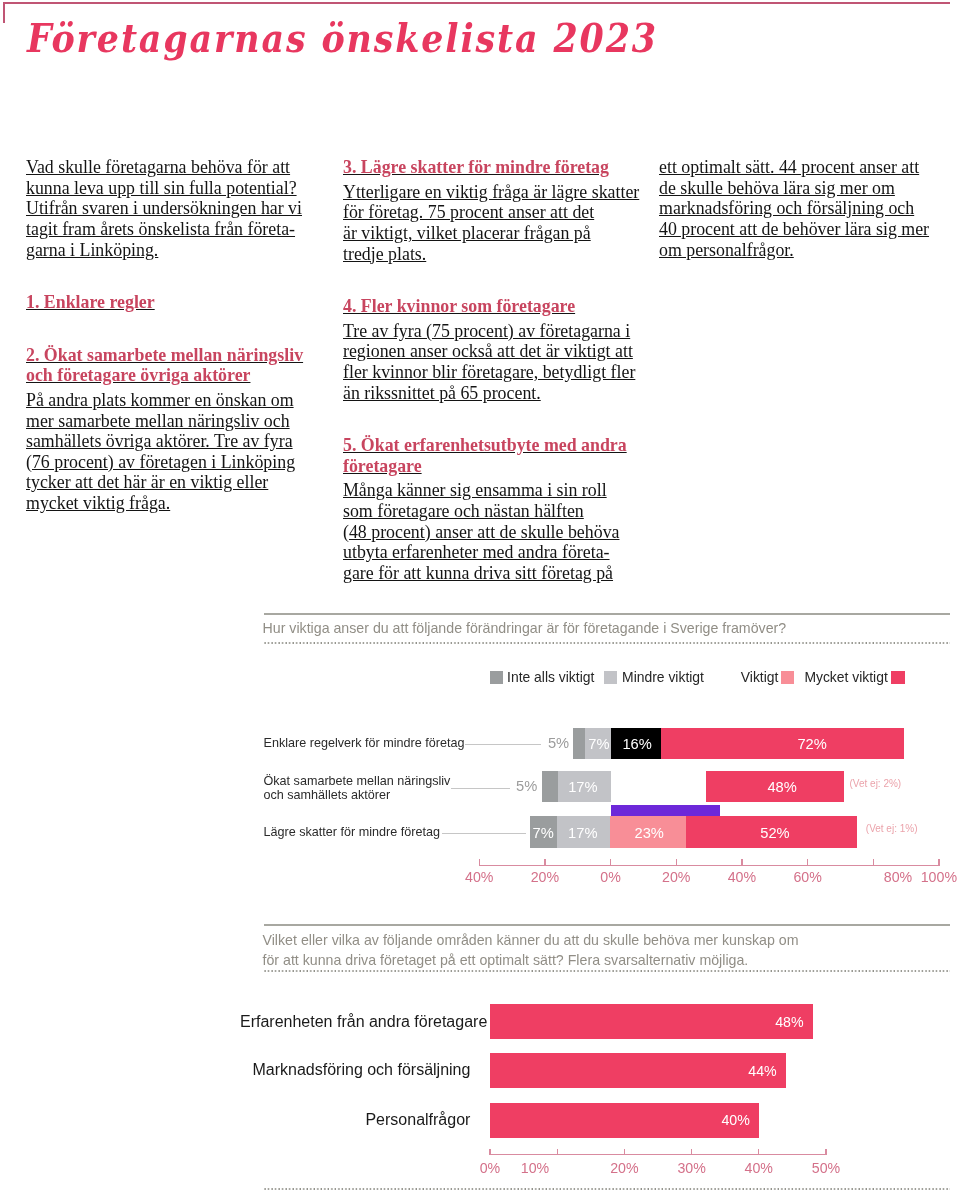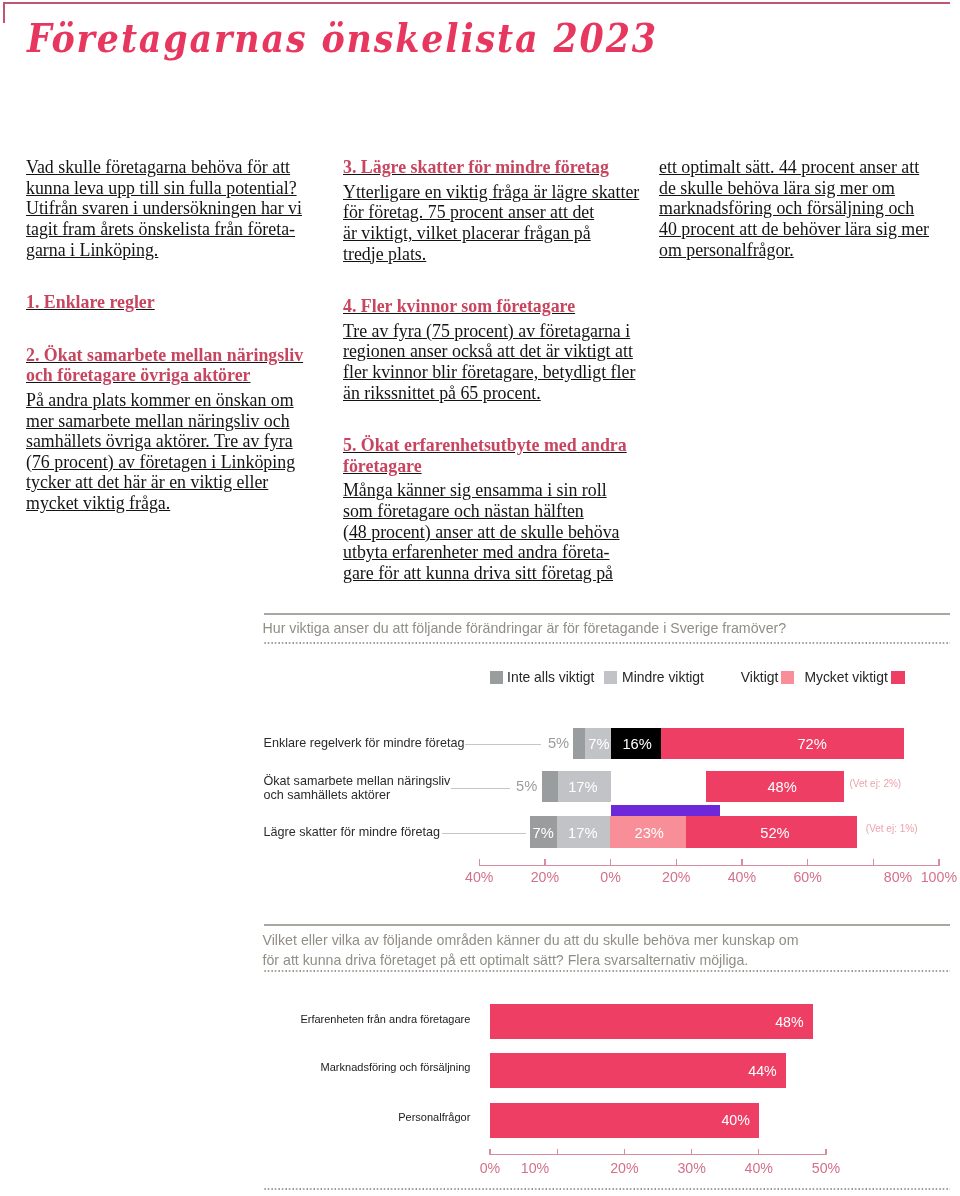--- a/index.html
+++ b/index.html
@@ -45,21 +45,21 @@
   .seg span{position:relative;top:1.4px;}
   .outval{position:absolute;font-family:"Liberation Sans",sans-serif;font-size:14.7px;color:#9c9c9c;
       white-space:nowrap;text-align:right;}
   .vetej{position:absolute;font-family:"Liberation Sans",sans-serif;font-size:10px;color:#eba3ab;
       white-space:nowrap;}
   .axis{position:absolute;height:1.3px;background:#d98ba0;}
   .tick{position:absolute;width:1.3px;background:#d98ba0;}
   .tlab{position:absolute;font-family:"Liberation Sans",sans-serif;font-size:14.2px;color:#d4718a;
       text-align:center;white-space:nowrap;}
 
-  .sb-label{position:absolute;font-family:"Liberation Sans",sans-serif;font-size:11px;
+  .sb-label{position:absolute;font-family:"Liberation Sans",sans-serif;font-size:16px;
       color:#1a1a1a;text-align:right;white-space:nowrap;}
   .sbar{position:absolute;background:#ef3e63;}
   .sbar i{position:absolute;right:9px;top:50%;transform:translateY(-50%);font-style:normal;
       font-family:"Liberation Sans",sans-serif;font-size:14.2px;color:#ffffff;}
 </style>
 </head>
 <body>
 
 <div class="page">
 <div id="corner-h" style="background: rgb(192, 85, 116);"></div>

